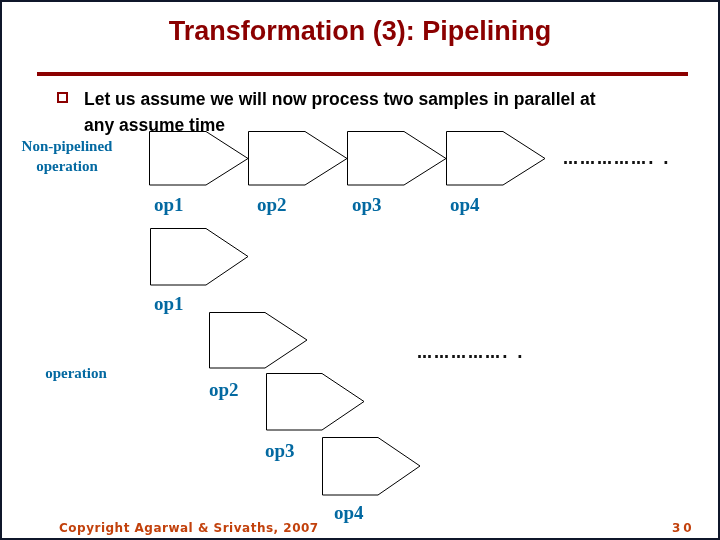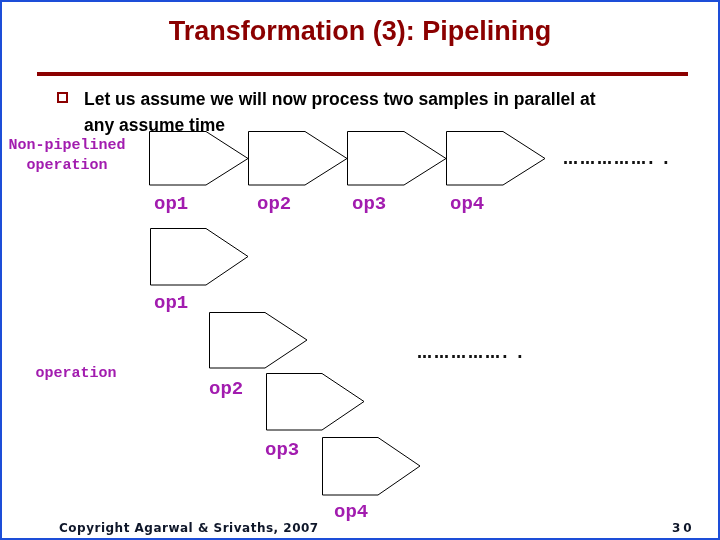--- a/index.html
+++ b/index.html
@@ -1,59 +1,59 @@
 <!DOCTYPE html>
 <html><head>
 <meta charset="utf-8">
 <style>
   html,body{margin:0;padding:0;background:#888;}
   .slide{
     position:relative; width:720px; height:540px; background:#fff;
-    border:2px solid #1d4ed8; box-sizing:border-box; overflow:hidden;
+    border:2px solid #0f172a; box-sizing:border-box; overflow:hidden;
     font-family:"Liberation Sans", sans-serif;
   }
   .title{
     position:absolute; left:0; top:14px; width:100%;
     text-align:center; font-size:27px; font-weight:bold; color:#8B0000;
     letter-spacing:0px;
   }
   .rule{
     position:absolute; left:35px; top:70px; width:651px; height:4px;
     background:#8B0000;
   }
   .bullet-sq{
     position:absolute; left:55px; top:90px; width:7px; height:7px;
     border:2px solid #8B0000; background:#fff;
   }
   .bullet-text{
     position:absolute; left:82px; top:84px; width:600px;
     font-size:17.5px; font-weight:bold; color:#000; line-height:26px;
   }
-  .comic{ font-family:Liberation Mono, monospace; font-weight:bold; color:#a21caf; }
+  .comic{ font-family:Liberation Serif, serif; font-weight:bold; color:#0369a1; }
   .np-label{
     position:absolute; left:0px; top:134px; width:130px;
     text-align:center; font-size:15px; line-height:20px;
   }
   .pl-label{
     position:absolute; left:24px; top:362px; width:100px;
     text-align:center; font-size:15px; line-height:19px;
   }
   .pent{ position:absolute; }
   .op{
     position:absolute; width:64px; 
     font-size:19px; line-height:19px;
   }
   .dots{
     position:absolute; font-family:"DejaVu Sans", sans-serif;
     font-weight:bold; color:#111; font-size:15px; line-height:14px;
     letter-spacing:2px; white-space:nowrap;
   }
   .footer{
     position:absolute; top:519px; font-size:12px; line-height:14px;
-    font-family:"DejaVu Sans", sans-serif; font-weight:bold; color:#0f172a;
+    font-family:"DejaVu Sans", sans-serif; font-weight:bold; color:#c2410c;
     letter-spacing:0.5px; white-space:nowrap;
   }
   .footer-copyright{ left:57px; }
   .footer-course{ left:333px; }
   .footer-page{ left:670px; letter-spacing:3px; }
 </style>
 </head>
 <body>
 
 <div class="slide">

